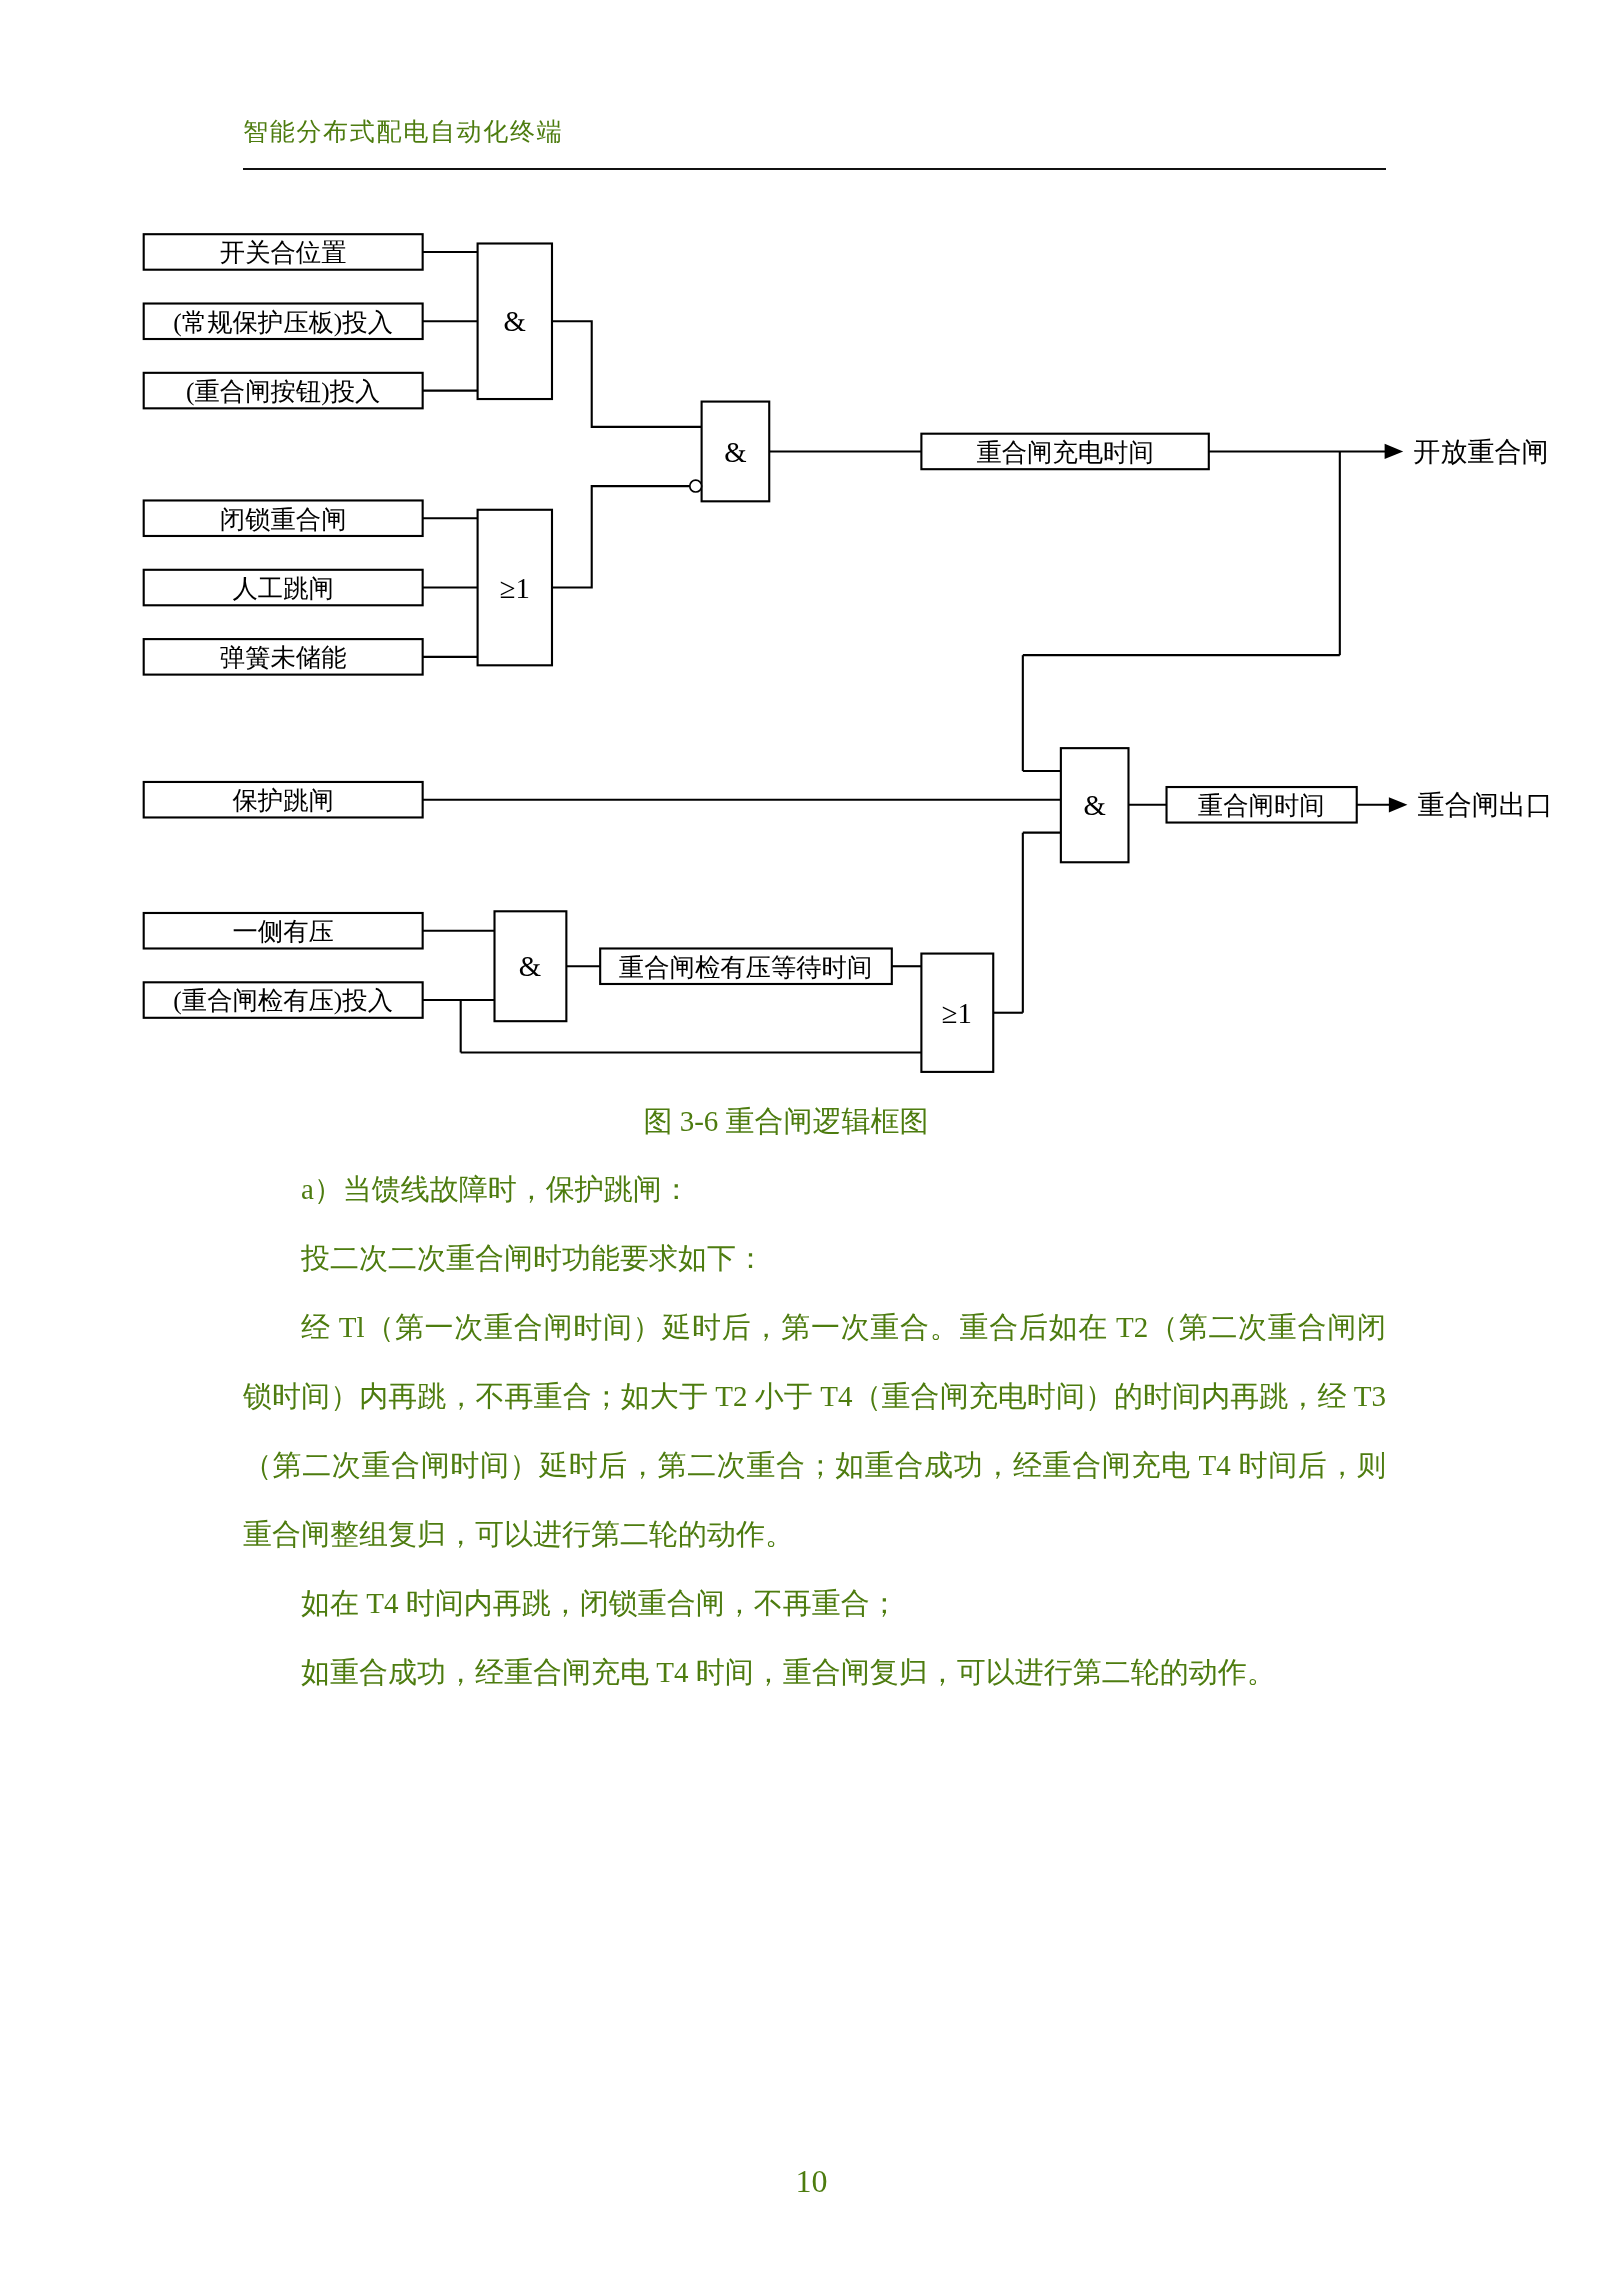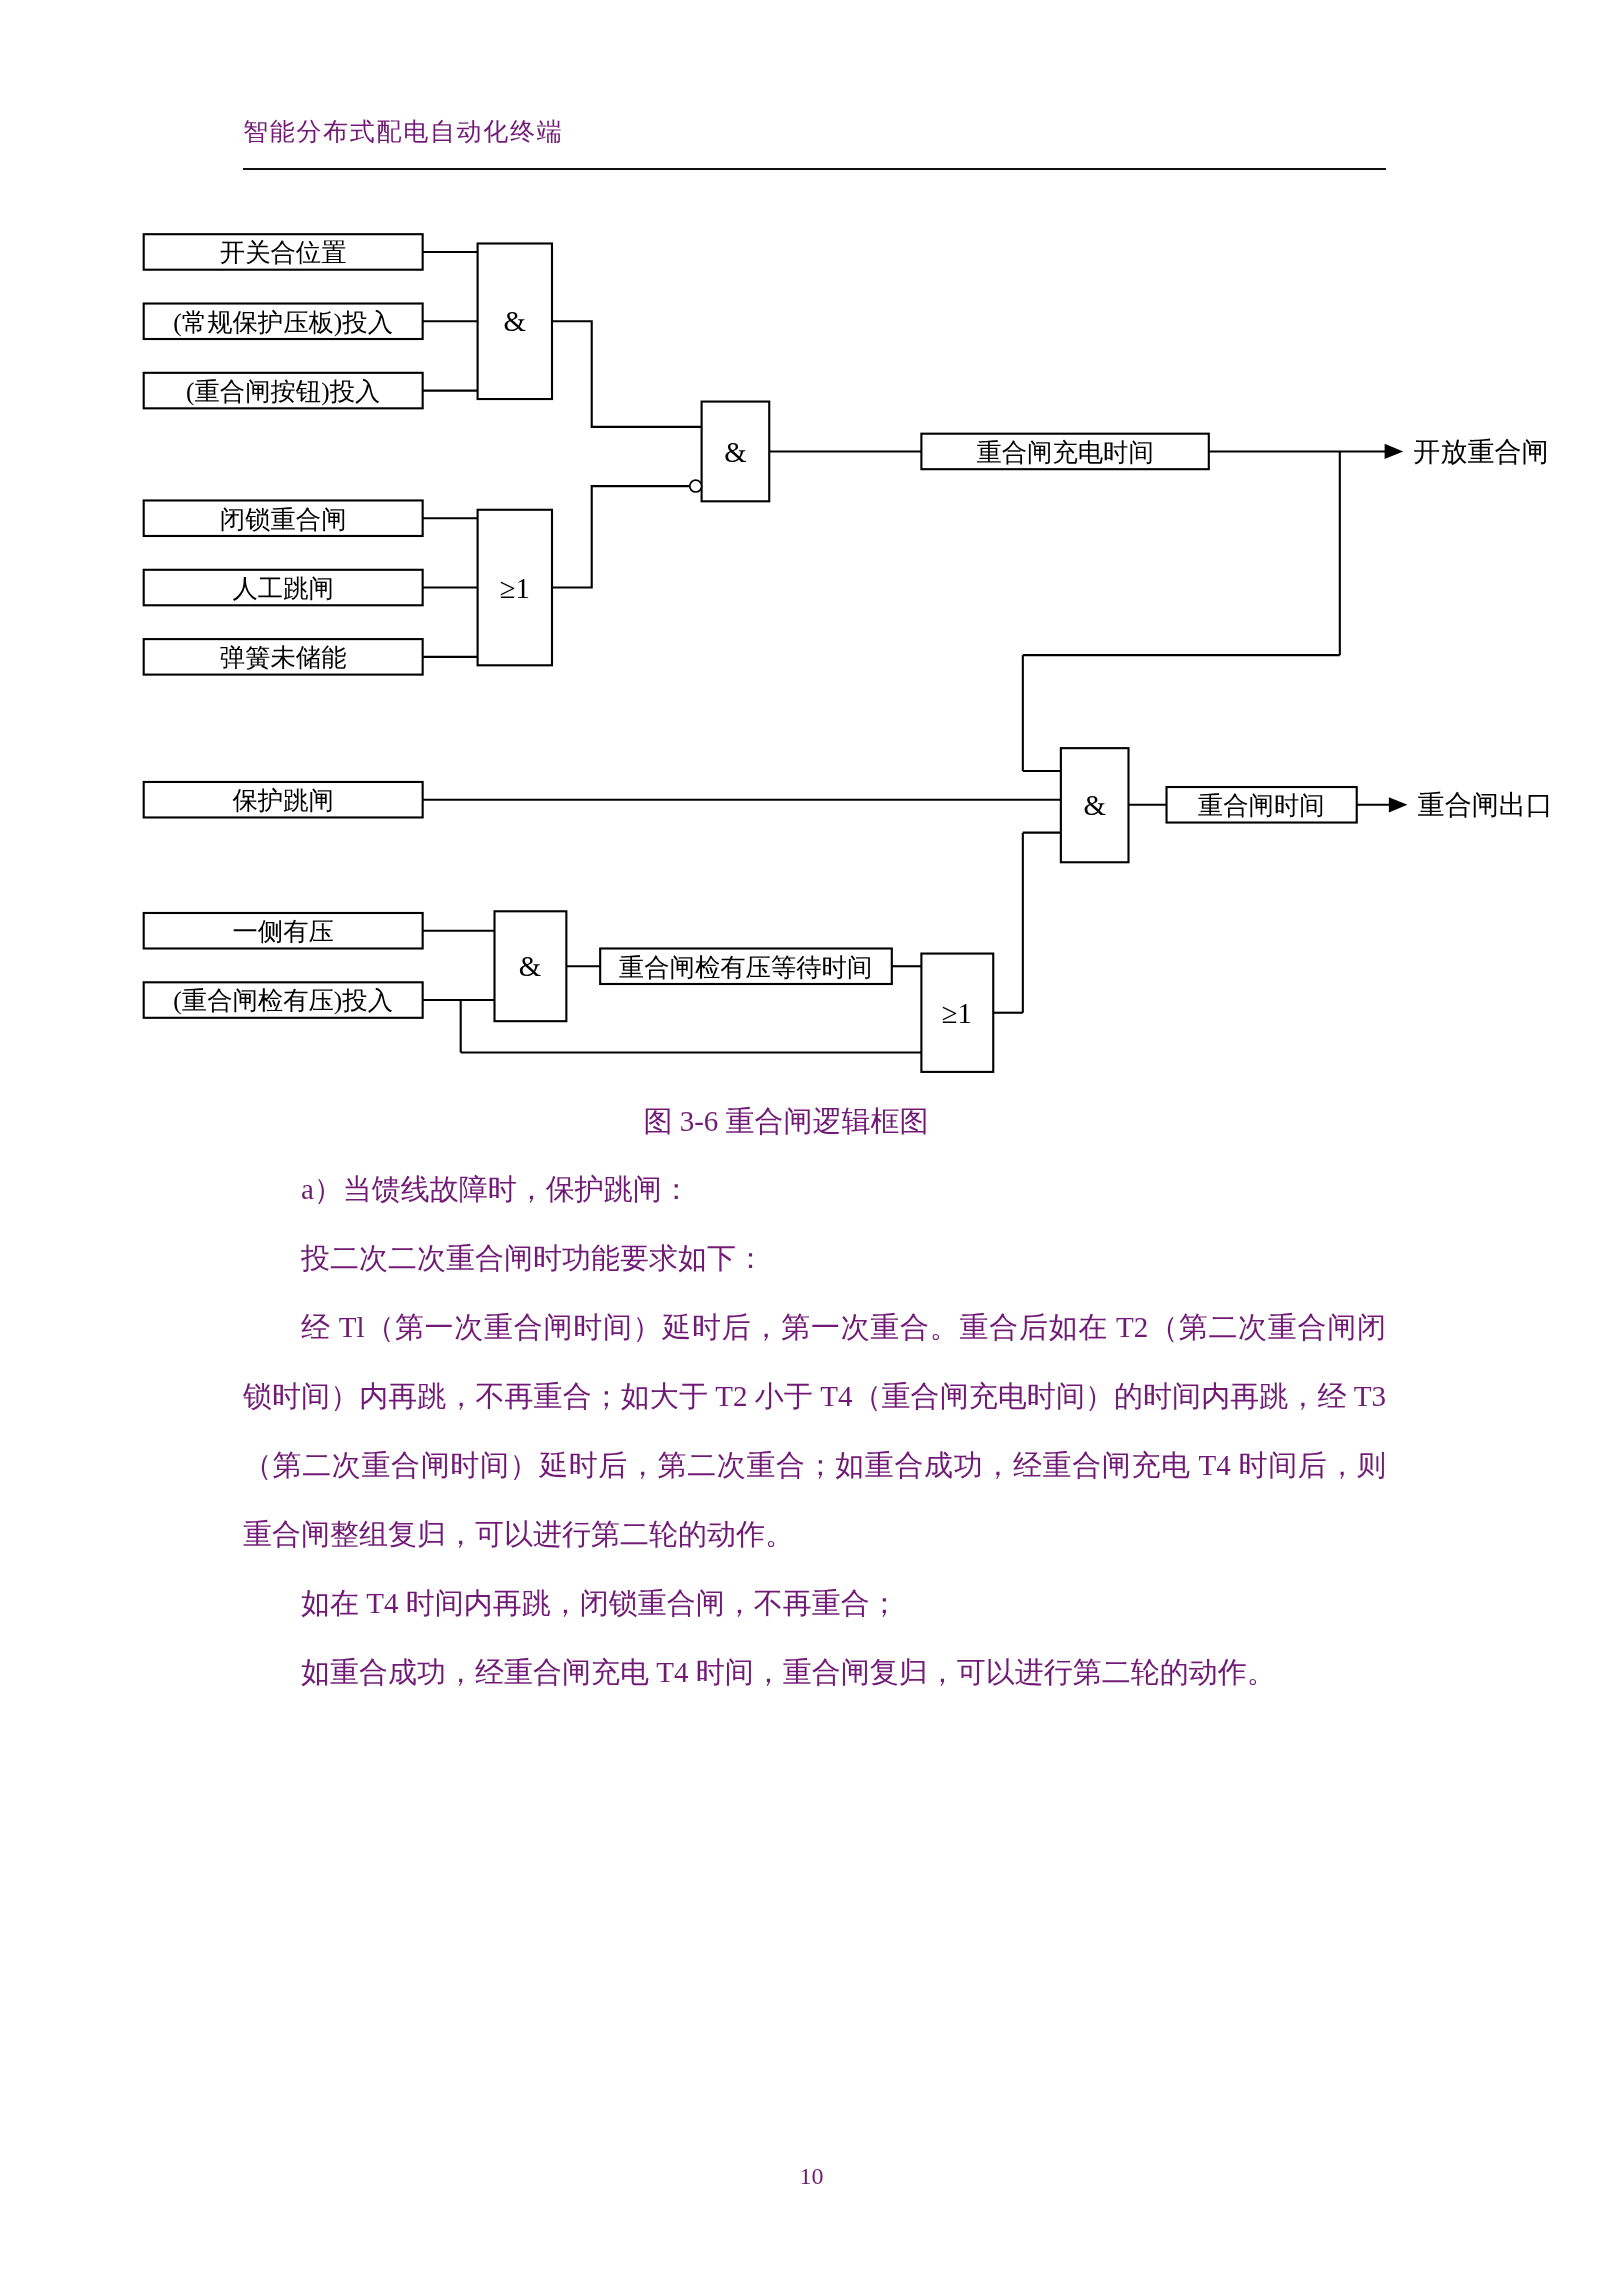--- a/index.html
+++ b/index.html
@@ -2,21 +2,21 @@
 <html style="font-size:13.5px"><head>
 <meta charset="utf-8">
 <style>
   * { margin:0; padding:0; box-sizing:border-box; }
   html, body { background:#ffffff; }
   .page {
     position:relative;
     width:1623px;
     height:2295px;
     background:#ffffff;
-    color:#701a75;
+    color:#4d7c0f;
     font-family:"Liberation Serif", serif;
     overflow:hidden;
   }
   .header-title {
     position:absolute;
     left:243px;
     top:115px;
     font-size:25px;
     letter-spacing:1.7px;
   }
@@ -81,21 +81,21 @@
   .body-text p {
     text-indent:2em;
     margin:0;
   }
   .page-number {
     position:absolute;
     left:0;
     top:2163px;
     width:100%;
     text-align:center;
-    font-size:24px;
+    font-size:32px;
   }
 </style>
 </head>
 <body>
 
 <div class="page">
 
   <div class="header-title">智能分布式配电自动化终端</div>
   <div class="header-rule"></div>
 

